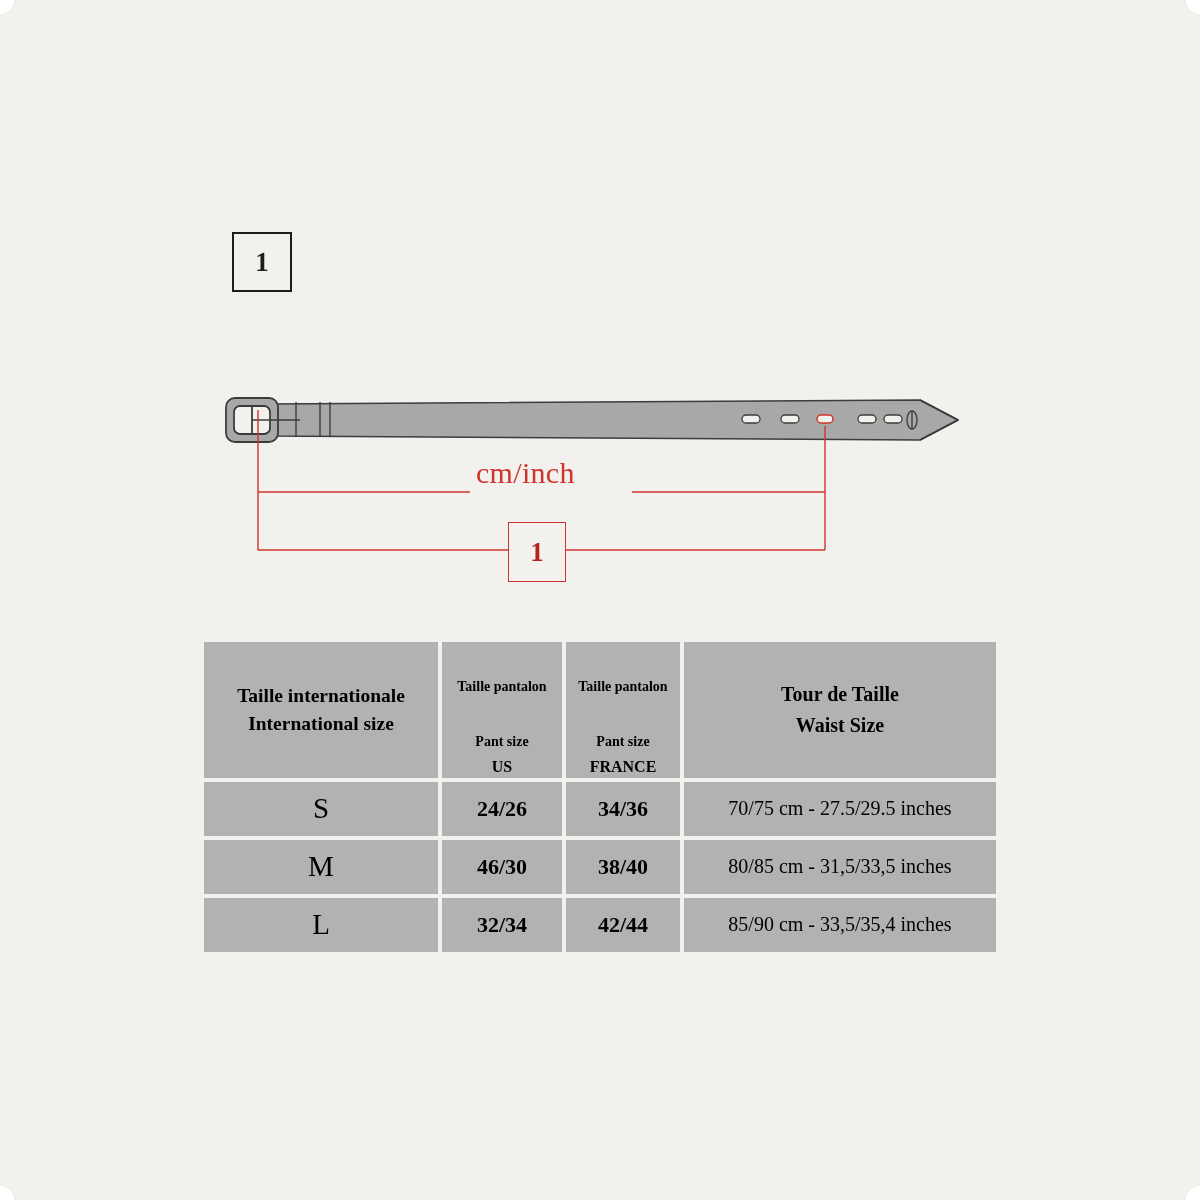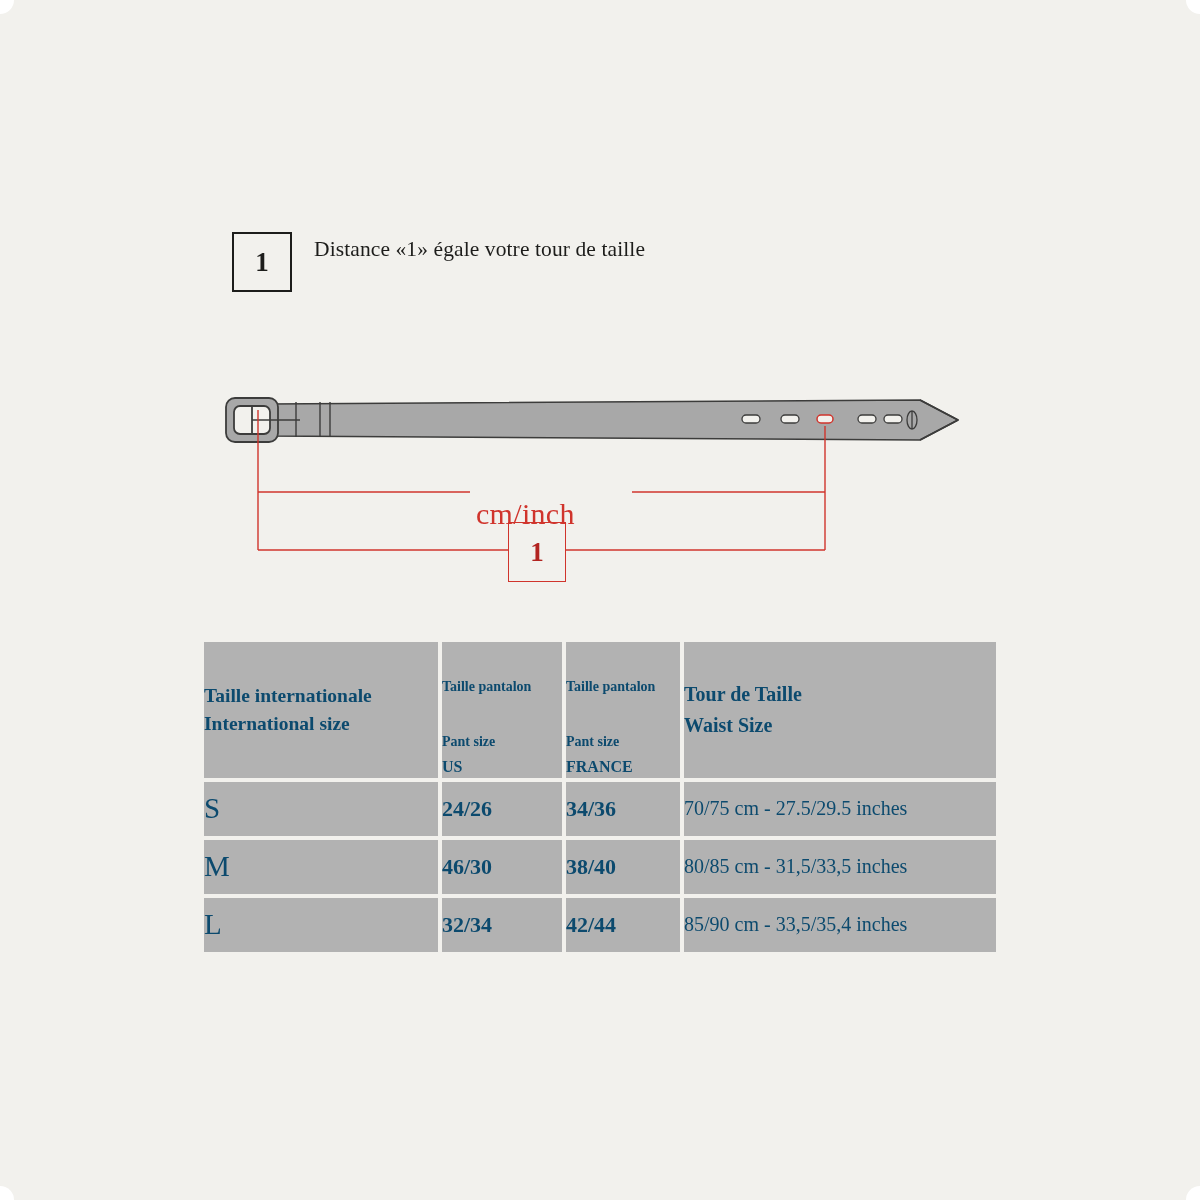--- a/index.html
+++ b/index.html
@@ -66,21 +66,20 @@
   }
 
   .cm-label {
     position: absolute;
     left: 476px;
     top: 456px;
     font-size: 30px;
     color: #d0342c;
     font-family: "Liberation Serif", serif;
     letter-spacing: 0.3px;
-    margin-top: 41px;
   }
 
   .measure-badge {
     position: absolute;
     left: 508px;
     top: 522px;
     width: 56px;
     height: 58px;
     border: 1.6px solid #d0342c;
     display: flex;
@@ -98,23 +97,23 @@
     left: 202px;
     top: 640px;
     border-collapse: separate;
     border-spacing: 0;
     width: 796px;
     table-layout: fixed;
   }
   .size-table td, .size-table th {
     background: #b2b2b2;
     border: 2px solid #f2f1ed;
-    text-align: left;
+    text-align: center;
     vertical-align: middle;
-    color: #0c4a6e;
+    color: #000000;
     font-family: "Liberation Serif", serif;
     padding: 0;
   }
   .size-table thead th {
     height: 107px;
   }
   .size-table tbody td {
     height: 54px;
   }
   .hcol1 { width: 238px; }
@@ -158,21 +157,20 @@
   .corner.br { right: 0; bottom: 0; border-top-left-radius: 14px; }
 </style>
 </head>
 <body>
 
 <div class="page">
 
   <div class="legend">
     <div class="legend-badge">1</div>
     <div class="legend-text">
-      <div class="legend-line">Distance «1» égale votre tour de taille</div>
     </div>
   </div>
 
   <div class="belt-wrap">
     <svg class="belt-svg" width="1200" height="240" viewBox="0 0 1200 240" xmlns="http://www.w3.org/2000/svg">
 
       <g>
         <path d="M268 44 L920 40 L958 60 L920 80 L268 76 Z" fill="#a8a8a8" stroke="#3c3c3b" stroke-width="1.6" stroke-linejoin="round"></path>
 
         <path d="M920 40 L958 60 L920 80" fill="none" stroke="#3c3c3b" stroke-width="1.6" stroke-linejoin="round"></path>

